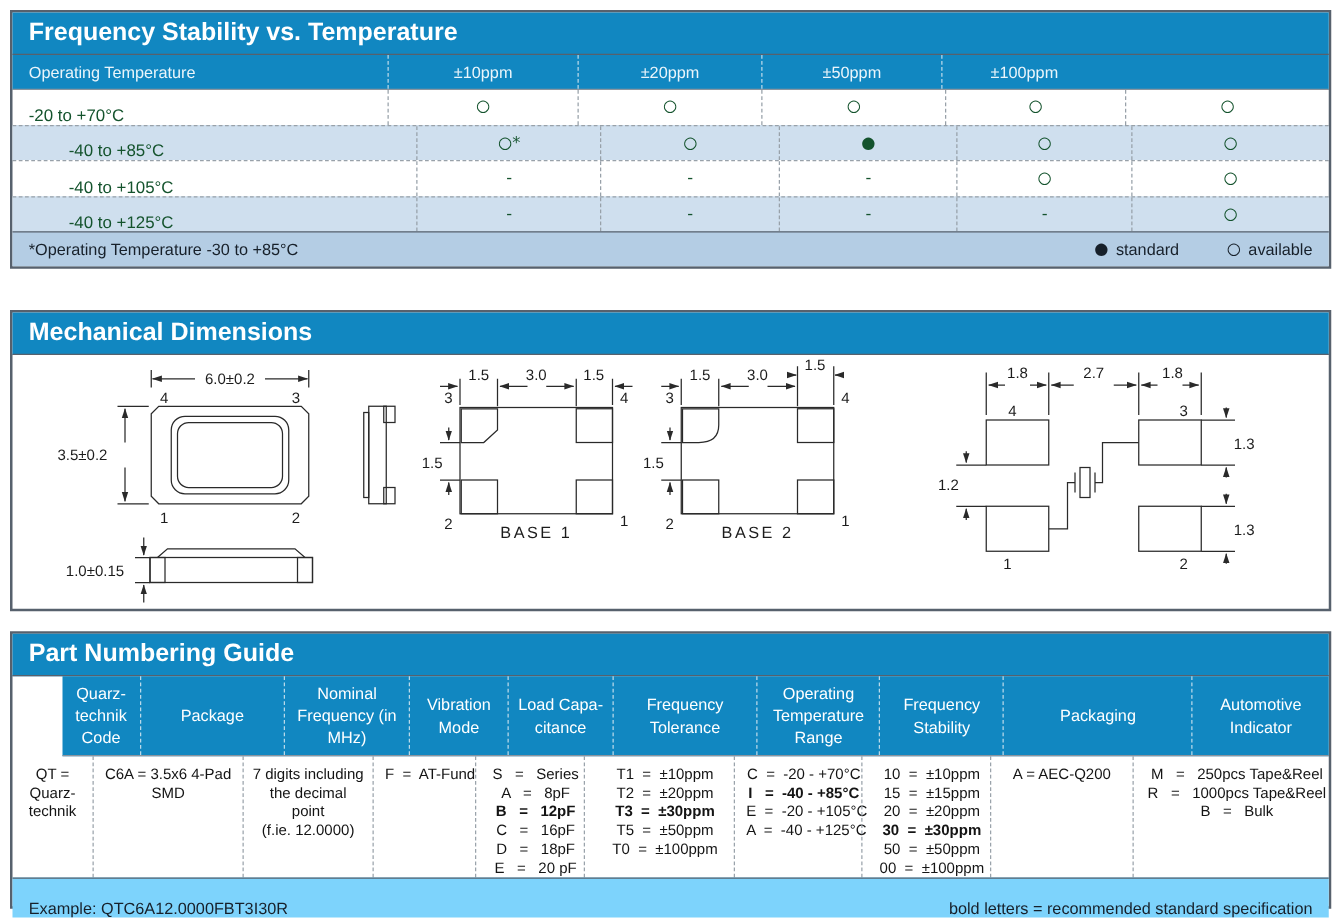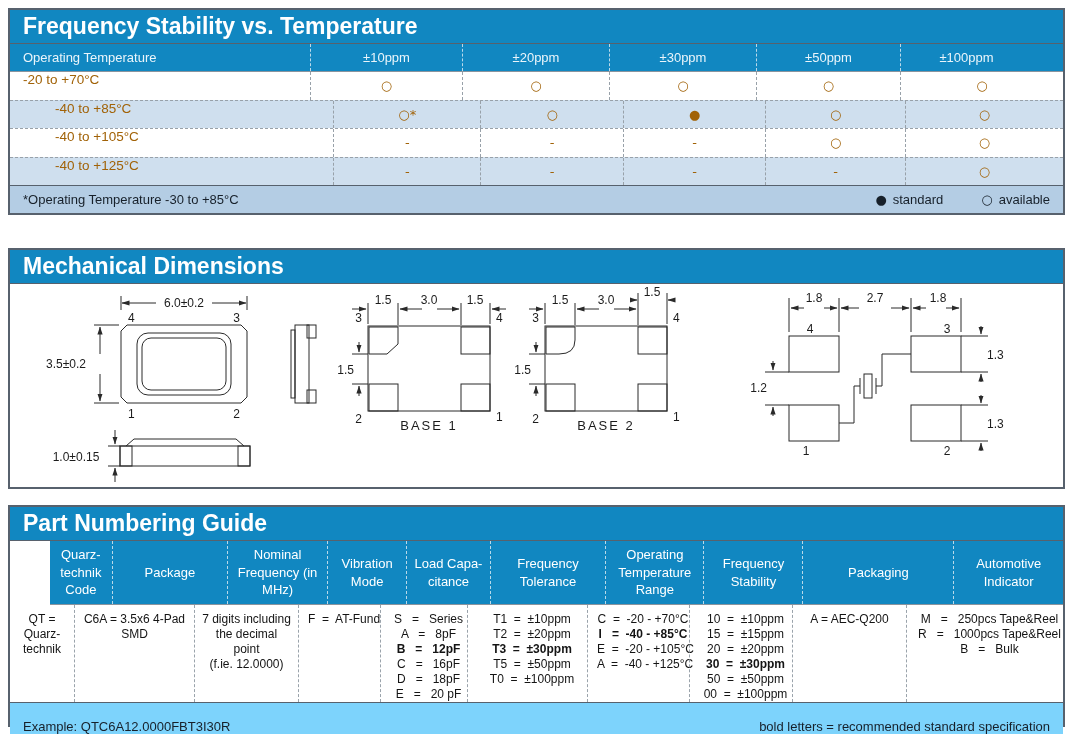--- a/index.html
+++ b/index.html
@@ -2,25 +2,25 @@
 <html><head>
 <meta charset="utf-8">
 <style>
   html,body { margin:0; padding:0; background:#fff; }
   body { width:1073px; height:734px; position:relative; font-family:"Liberation Sans",sans-serif; }
   .section { position:absolute; left:8px; width:1057px; border:2px solid #57616d; box-sizing:border-box; background:#fff; display:flex; flex-direction:column; }
   #sec-freq { top:8px;  height:207px; }
   #sec-mech { top:248px; height:241px; }
   #sec-png  { top:505px; height:222px; }
 
-  .titlebar { background:#1187c1; color:#fff; font-weight:bold; font-size:23px; height:34px; line-height:33px; padding:0 13px; flex:0 0 34px; box-sizing:border-box; border-bottom:1px solid #57616d; }
+  .titlebar { background:#1187c1; color:#fff; font-weight:bold; font-size:20px; height:34px; line-height:33px; padding:0 13px; flex:0 0 34px; box-sizing:border-box; border-bottom:1px solid #57616d; }
 
   
   .t1-header { display:flex; background:#1187c1; color:#eaf5fb; flex:0 0 28px; align-items:center; font-size:13px; border-bottom:1px solid #8a949e; box-sizing:border-box; }
-  .t1-row { display:flex; flex:1 1 auto; align-items:flex-start; font-size:13.5px; color:#a16207; }
+  .t1-row { display:flex; flex:1 1 auto; align-items:flex-end; font-size:13.5px; color:#14532d; }
   .t1-row + .t1-row { border-top:1px dashed #98a1a9;padding-left:32px; }
   .t1-row.alt { background:#cfdfee; }
   .cell0 { width:300px; padding-left:13px; box-sizing:border-box; text-align:left; }
   .cellc { text-align:center; box-sizing:border-box; align-self:stretch; display:flex; align-items:center; justify-content:center; }
   .t1-header .cellc { border-left:1px dashed #b9d9ea; }
   .t1-row .cellc { border-left:1px dashed #98a1a9; }
   .sym { font-family:"DejaVu Sans",sans-serif; font-size:13px; }
   .t1-footer { flex:0 0 28px; background:#b4cde4; border-top:1px solid #57616d; display:flex; align-items:center; justify-content:space-between; padding:0 13px; font-size:13px; color:#17202a; box-sizing:border-box; }
   .legend { display:flex; gap:38px; }
   .legend-item { display:flex; align-items:center; gap:6px; }
@@ -47,21 +47,20 @@
 </head>
 <body>
 
 <div class="section" id="sec-freq">
   <div class="titlebar">Frequency Stability vs. Temperature</div>
 
   <div class="t1-header">
     <div class="cell0">Operating Temperature</div>
     <div class="cellc" style="width:152px">±10ppm</div>
     <div class="cellc" style="width:147px">±20ppm</div>
-    <div class="cellc" style="width:147px">±30ppm</div>
     <div class="cellc" style="width:144px">±50ppm</div>
     <div class="cellc" style="width:132px">±100ppm</div>
   </div>
 
   <div class="t1-row">
     <div class="cell0">-20 to +70°C</div>
     <div class="cellc" style="width:152px">
         <span class="sym">○</span>
       </div>
     <div class="cellc" style="width:147px">

